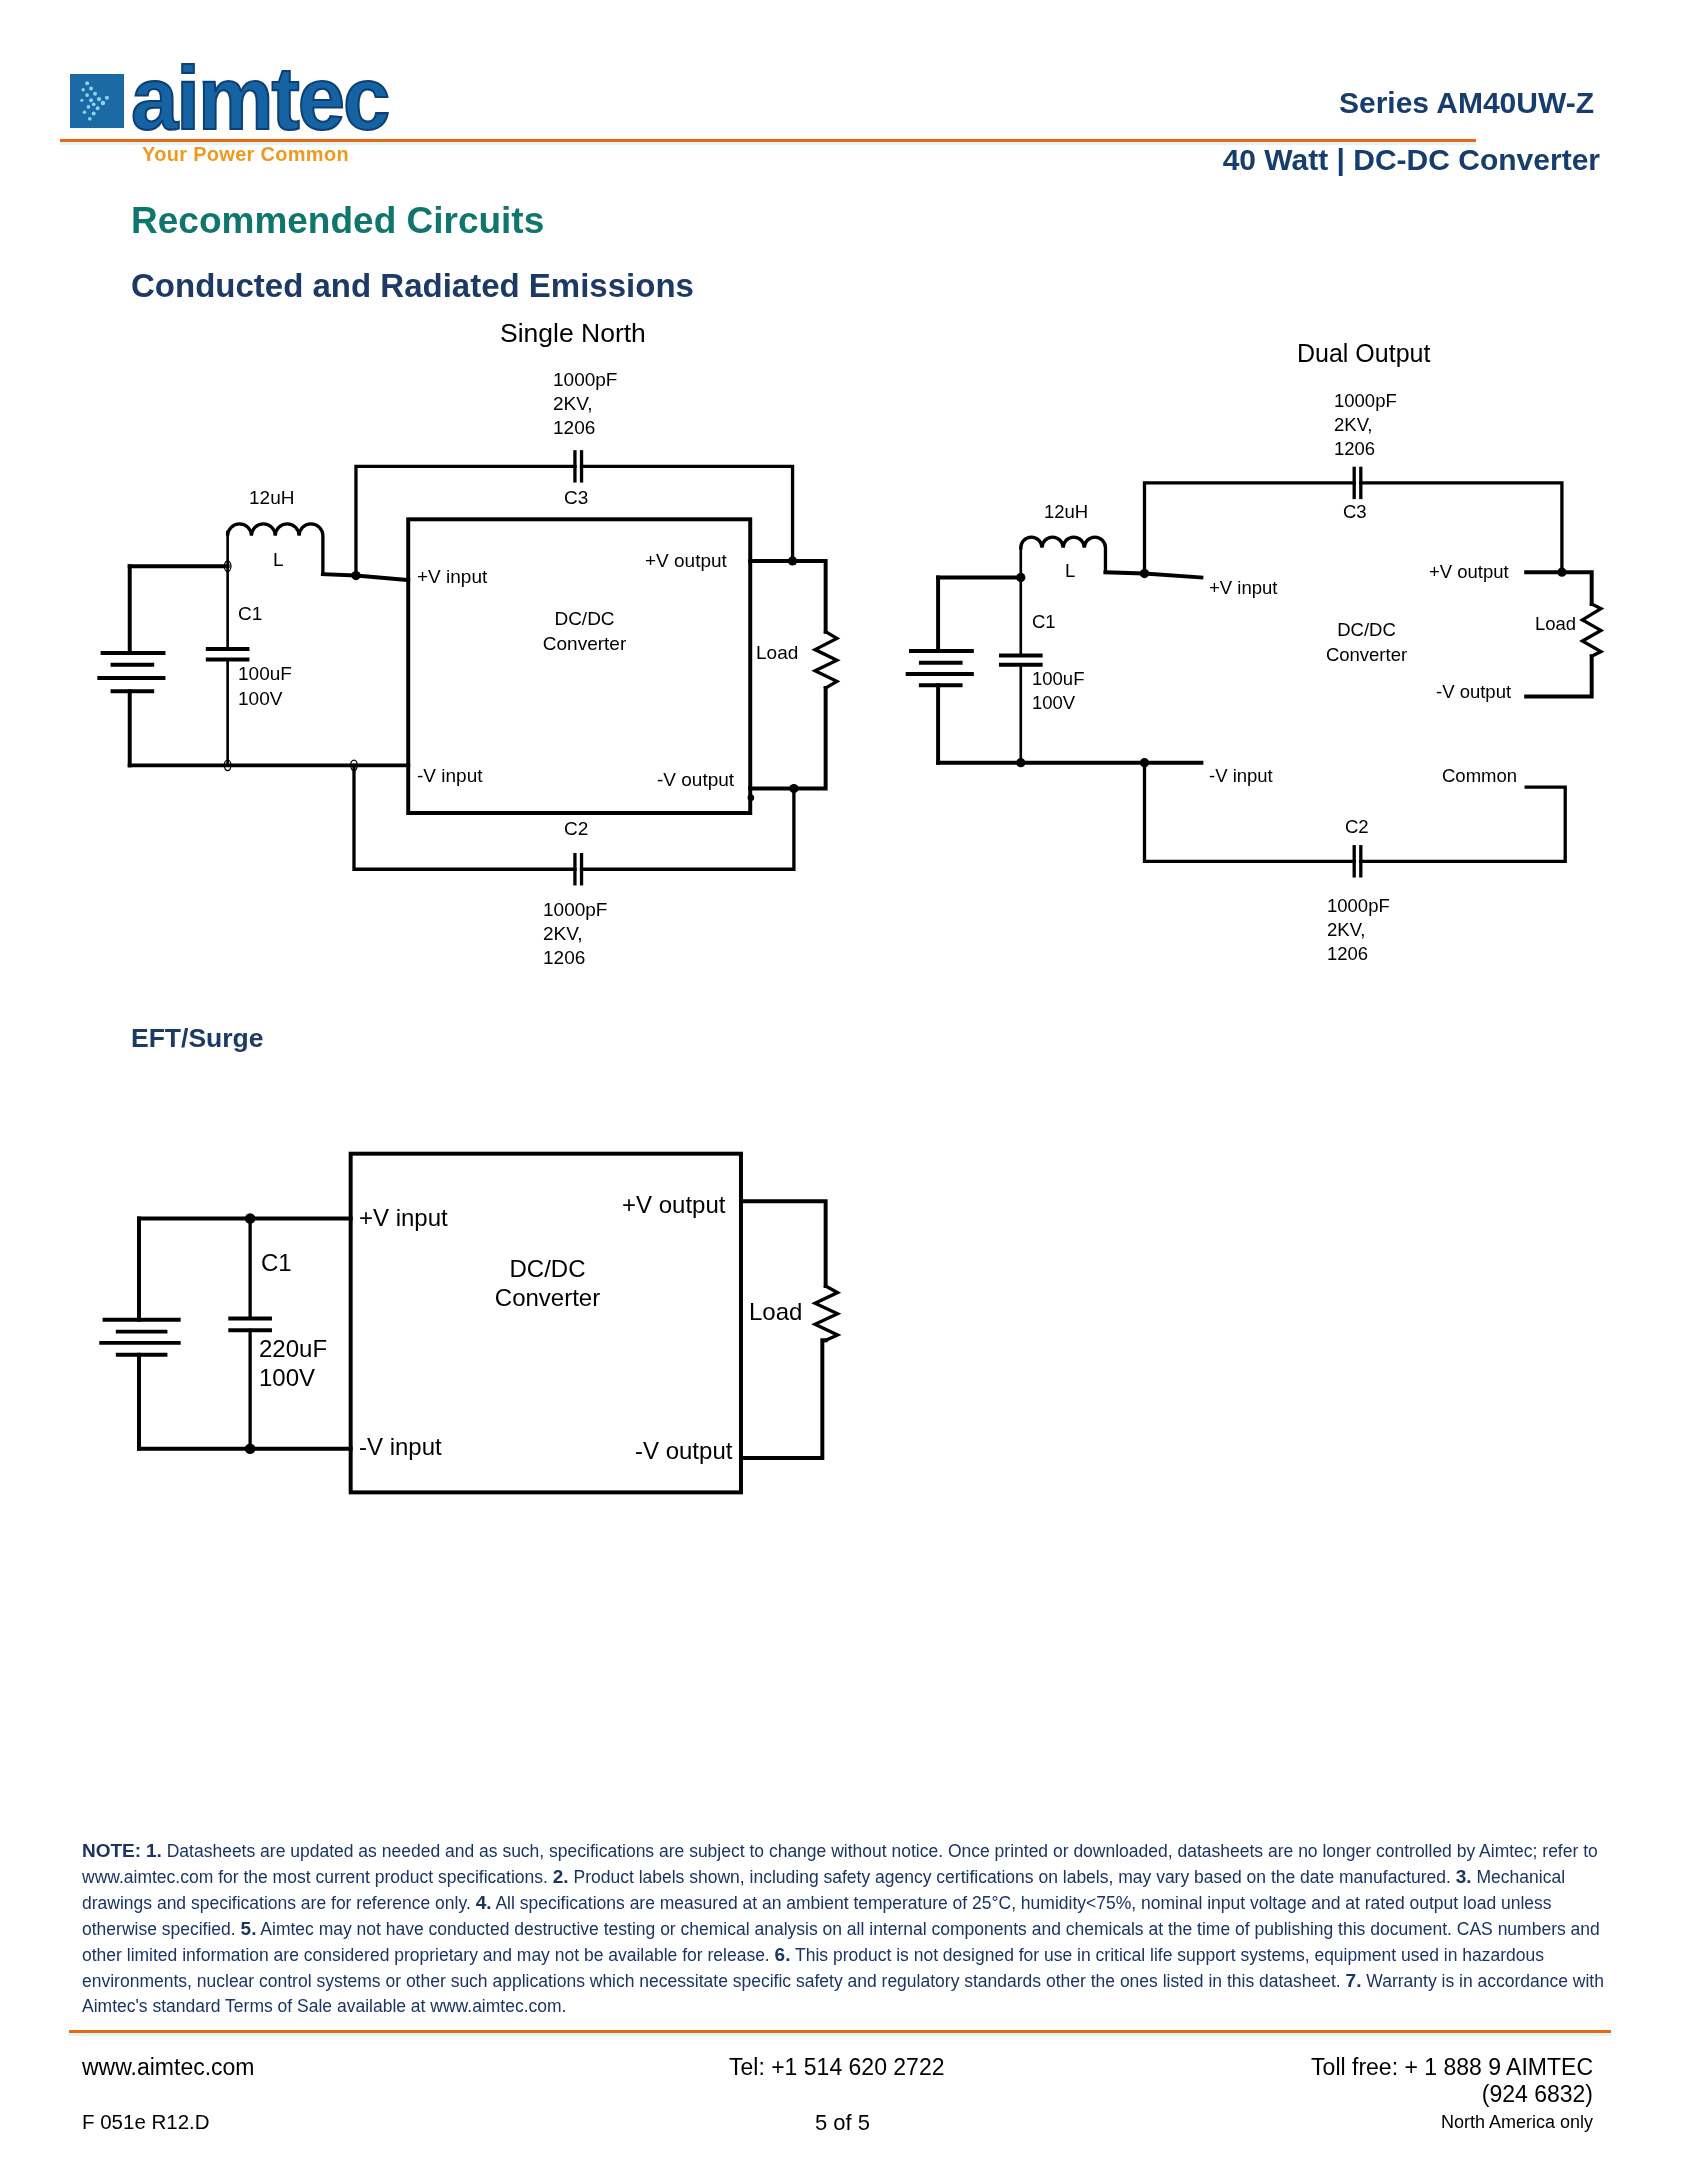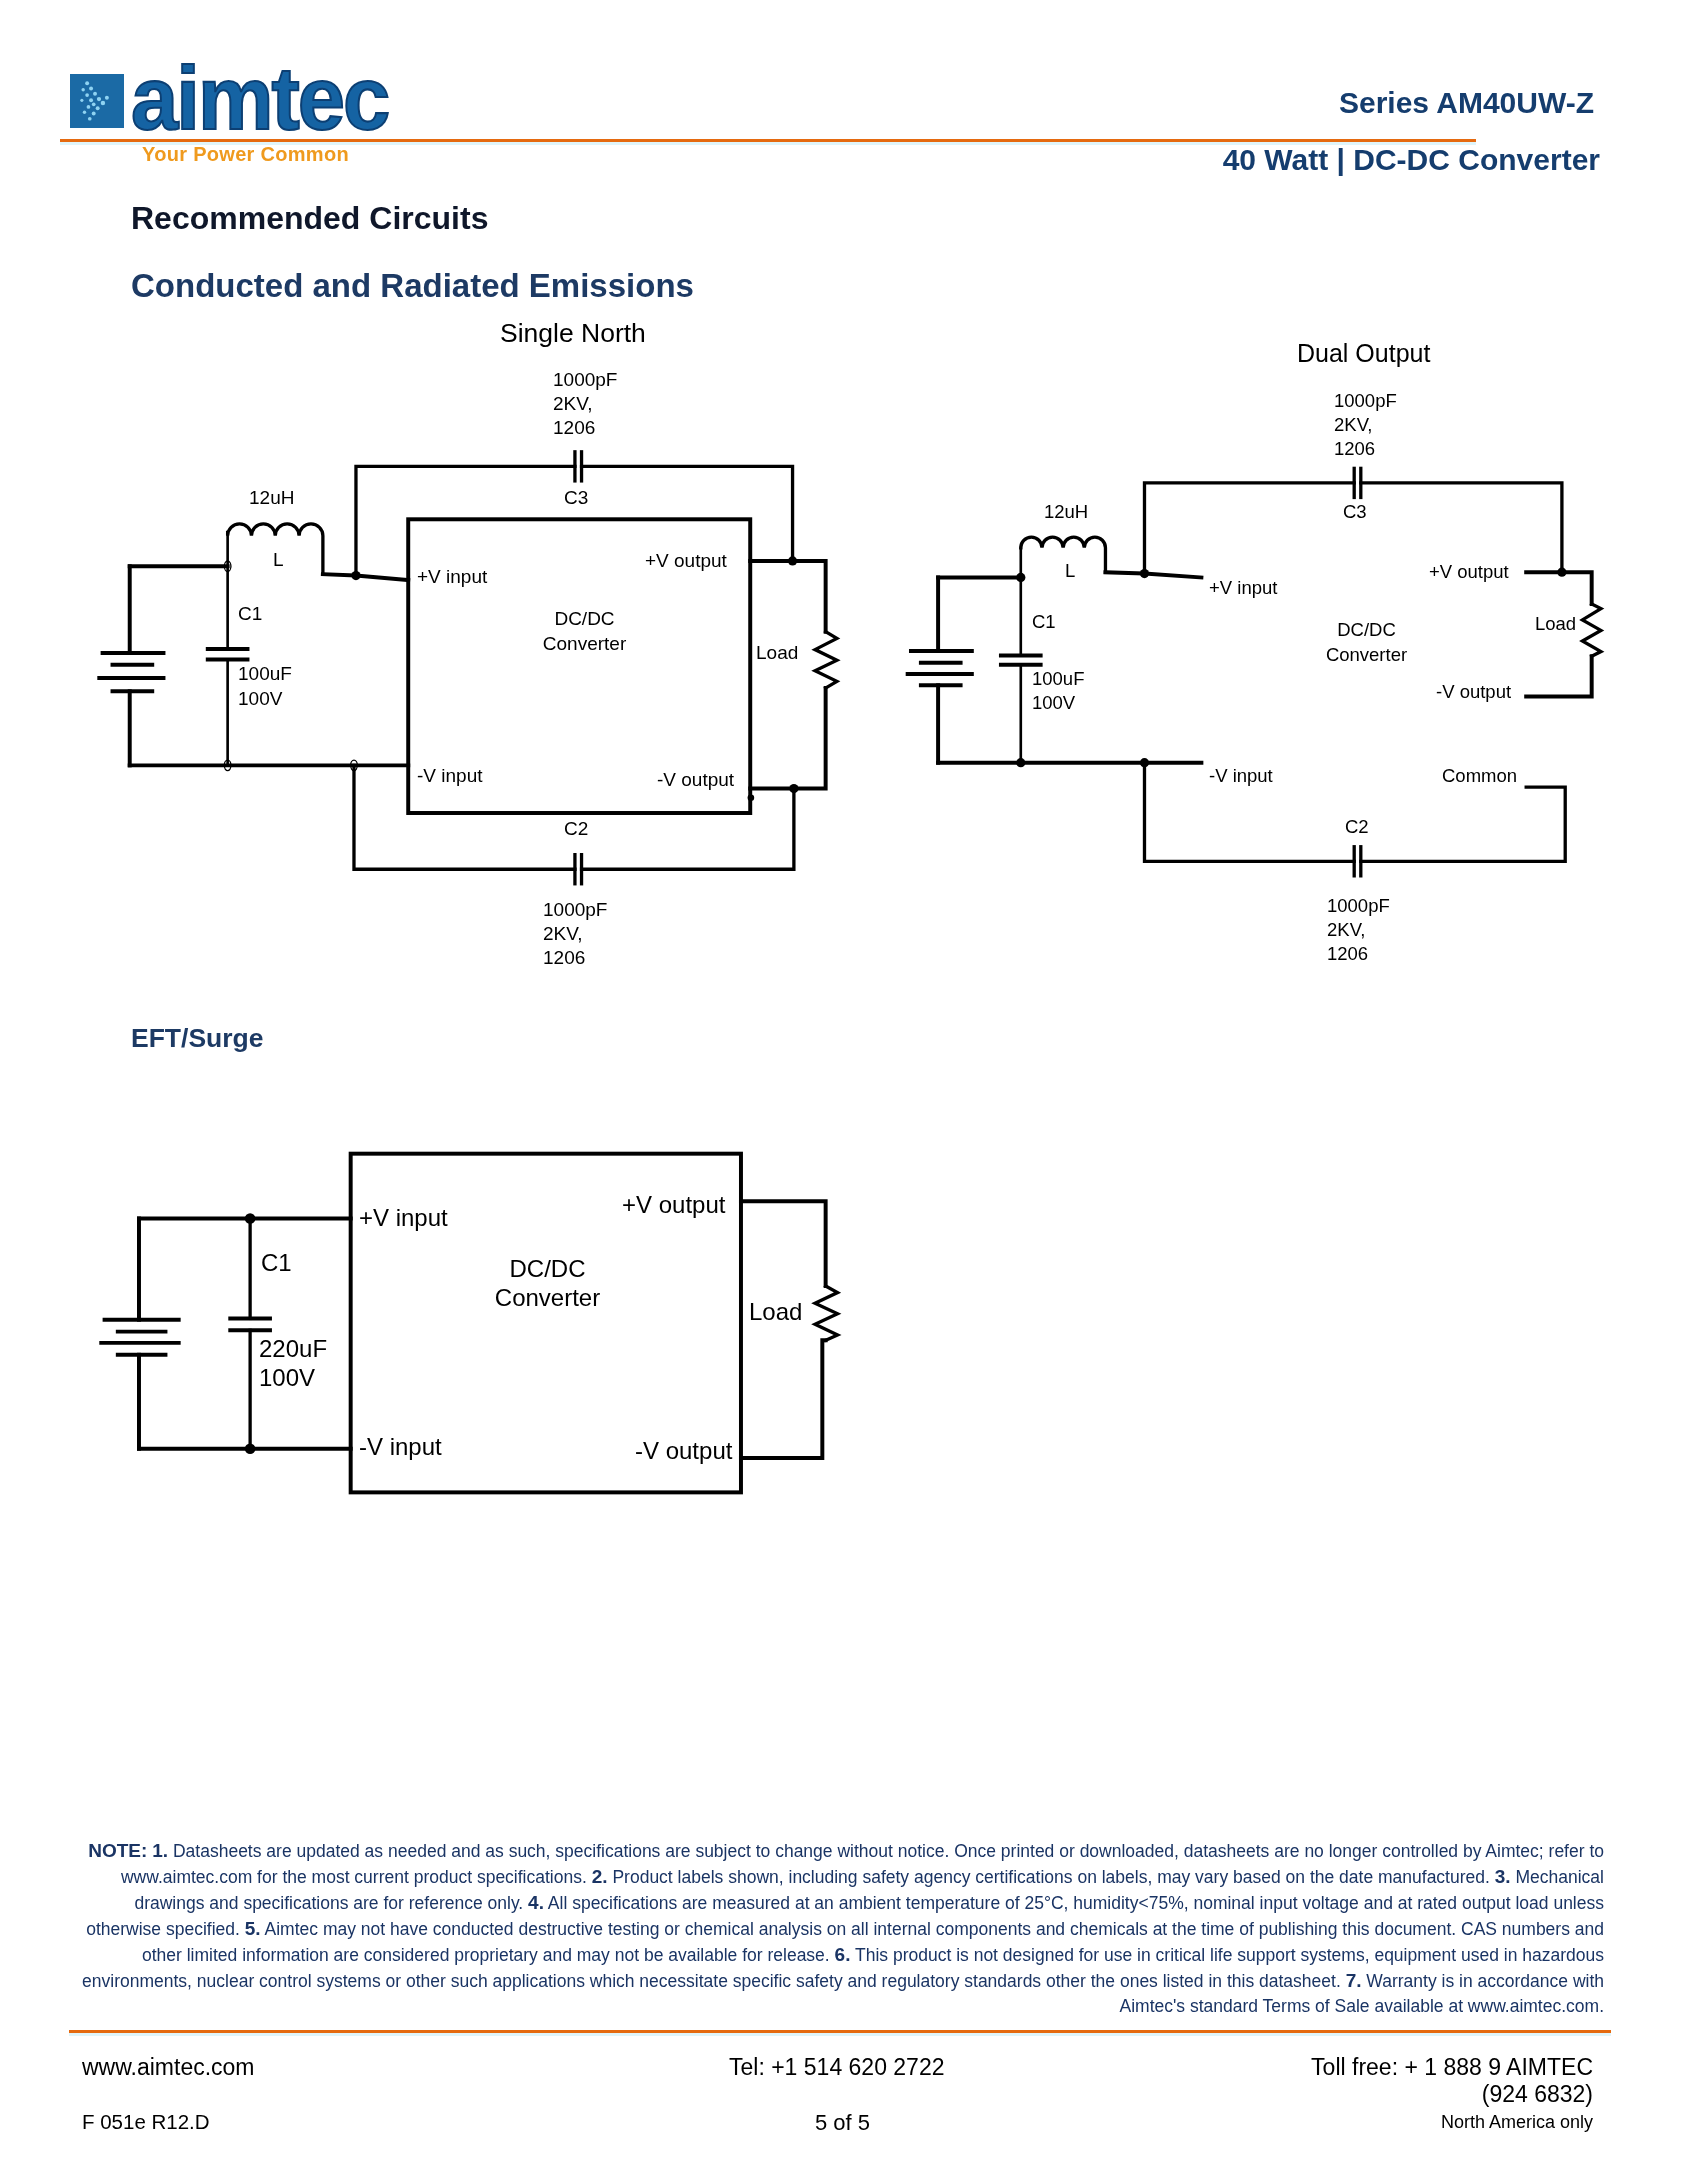--- a/index.html
+++ b/index.html
@@ -10,25 +10,25 @@
   .logo-box { left:70px; top:74px; width:53px; width:54px; height:54px; background:#1b6aa5; }
   .logo-word { left:131px; top:57px; font-family:"Liberation Sans", sans-serif; font-weight:bold;
                font-size:85px; line-height:79px; color:#1563a3; letter-spacing:-2px;
                transform:scaleY(1.05); transform-origin:left top;
                -webkit-text-stroke:2px #0c3f73; }
   .tagline { left:142px; top:143px; font-size:20px; font-weight:bold; color:#ef9a1e; letter-spacing:0.3px; }
   .hdr-line { left:60px; top:139px; width:1416px; height:2.6px; background:#e56a10; }
   .hdr-line2 { left:60px; top:142px; width:1416px; height:2.6px; background:#dff5fb; }
   .series { right:93px; top:86px; font-size:30px; font-weight:bold; color:#153d6e; }
   .subtitle { right:87px; top:143px; font-size:30px; font-weight:bold; color:#153d6e; }
-  .h1 { left:131px; top:200px; font-size:32px; font-weight:bold; color:#0f172a; }
+  .h1 { left:131px; top:200px; font-size:37px; font-weight:bold; color:#0f766e; }
   .h2 { left:131px; top:267px; font-size:33px; font-weight:bold; color:#1d3a64; }
   .h2b { left:131px; top:1023px; font-size:26.5px; font-weight:bold; color:#1d3a64; }
   svg.schem { position:absolute; left:0; top:0; width:1687px; height:2183px; }
-  .note { left:82px; top:1838px; width:1522px; font-size:17.5px; line-height:25px; color:#1a3464;text-align:right; }
+  .note { left:82px; top:1838px; width:1522px; font-size:17.5px; line-height:25px; color:#1a3464; }
   .note b { color:#1a3464; font-size:19px; }
   .ftr-line { left:69px; top:2030px; width:1542px; height:2.6px; background:#e56a10; }
   .ftr-line2 { left:69px; top:2033px; width:1542px; height:2.6px; background:#dff5fb; }
   .ftxt { font-size:23px; color:#000; }
   .fsmall { font-size:18px; color:#000; }
 </style>
 </head>
 <body>
 
 <div class="abs logo-box">

